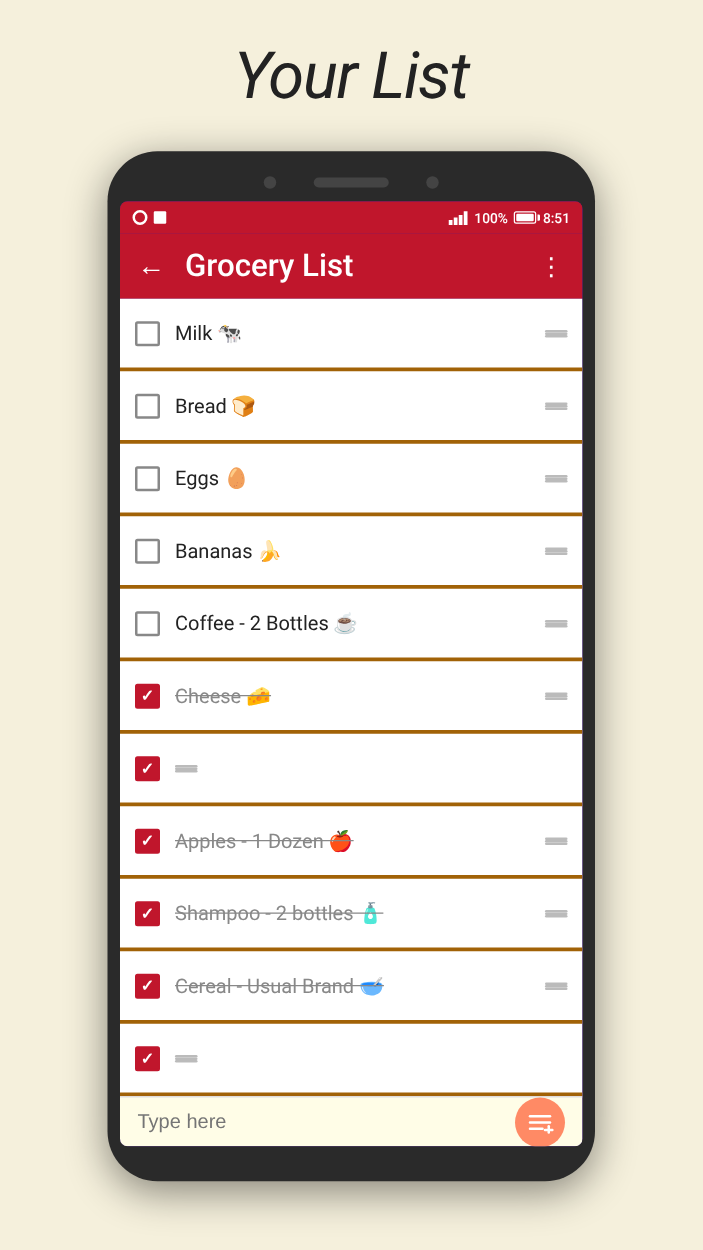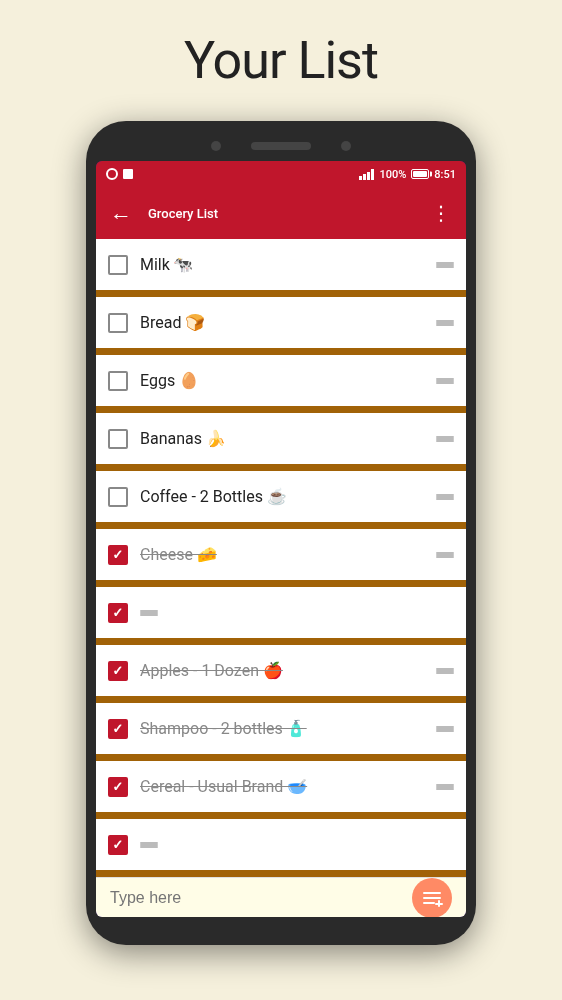--- a/index.html
+++ b/index.html
@@ -13,20 +13,21 @@
       min-height: 1000px;
       font-family: 'Roboto', Arial, sans-serif;
     }
 
     .page-title {
       font-size: 52px;
       font-weight: 400;
       color: #222;
       margin: 30px 0 30px 0;
       letter-spacing: -1px;
+      font-style: italic;
     }
 
     .phone-outer {
       width: 390px;
       background: #2a2a2a;
       border-radius: 40px;
       padding: 14px 10px;
       box-shadow: 0 8px 32px rgba(0,0,0,0.45);
       position: relative;
     }
@@ -150,42 +151,42 @@
     }
 
     .toolbar-back {
       color: white;
       font-size: 22px;
       cursor: pointer;
     }
 
     .toolbar-title {
       color: white;
-      font-size: 13px;
+      font-size: 25px;
       font-weight: 500;
       flex: 1;
     }
 
     .toolbar-menu {
       color: white;
       font-size: 20px;
       cursor: pointer;
       letter-spacing: 1px;
     }
 
     .list-container {
       background: #fff;
     }
 
     .list-item {
       display: flex;
       align-items: center;
       padding: 0 12px;
       height: 58px;
-      border-bottom: 7px solid #a16207;
+      border-bottom: 3px solid #a16207;
       gap: 12px;
     }
 
     .checkbox {
       width: 20px;
       height: 20px;
       border: 2px solid #888;
       border-radius: 2px;
       flex-shrink: 0;
       display: flex;

